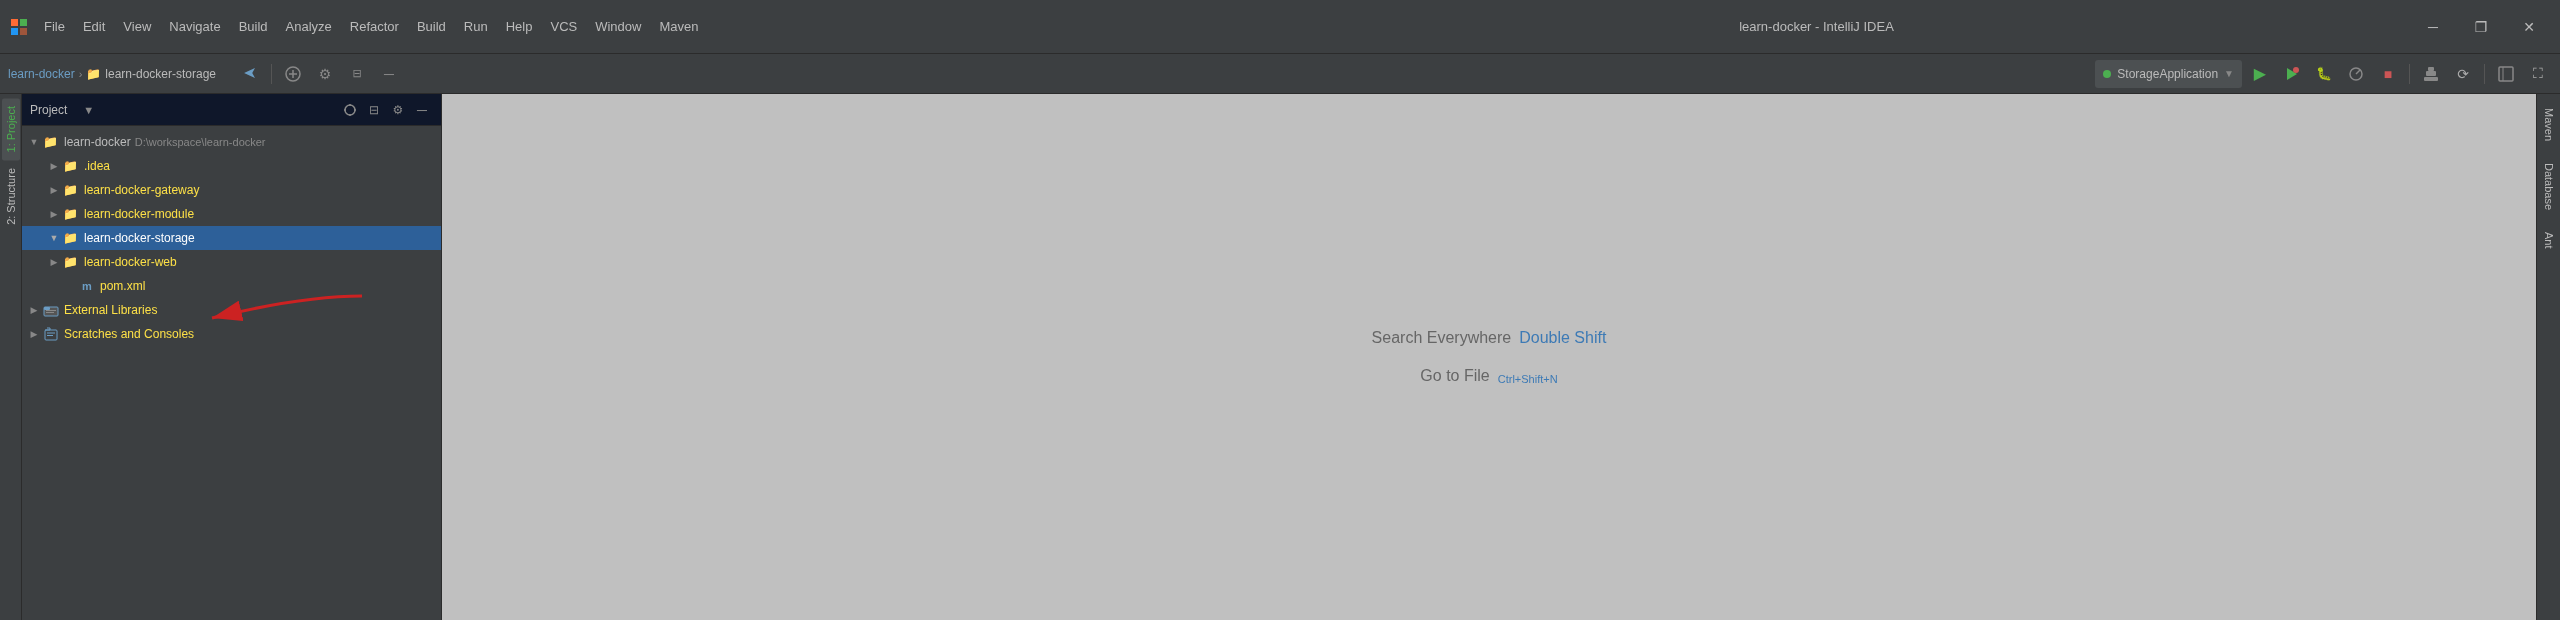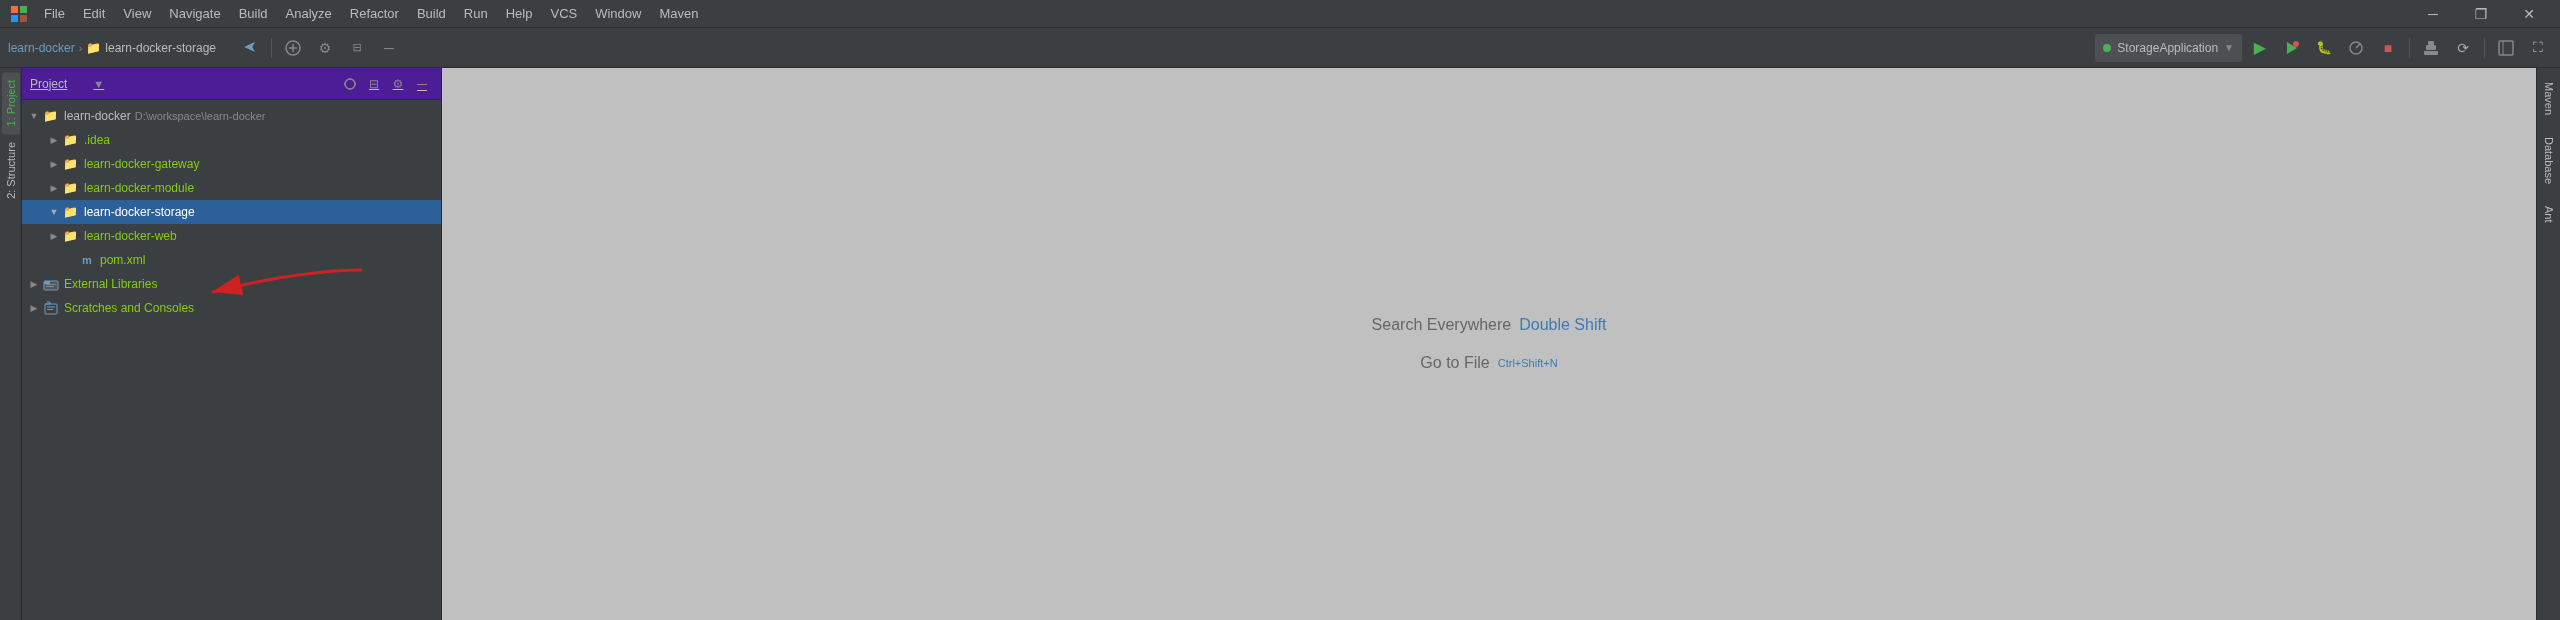--- a/index.html
+++ b/index.html
@@ -10,21 +10,21 @@
       font-family: 'Segoe UI', Arial, sans-serif;
       font-size: 13px;
       color: #bbbbbb;
       overflow: hidden;
       display: flex;
       flex-direction: column;
     }
 
     
     #title-bar {
-      height: 28px;
+      height: 54px;
       background: #3c3f41;
       display: flex;
       align-items: center;
       padding: 0 8px;
       border-bottom: 1px solid #2b2b2b;
       flex-shrink: 0;
     }
     #app-icon {
       width: 22px;
       height: 22px;
@@ -142,27 +142,26 @@
     #project-panel {
       width: 420px;
       background: #3c3f41;
       display: flex;
       flex-direction: column;
       border-right: 1px solid #2b2b2b;
       flex-shrink: 0;
     }
     #project-header {
       height: 32px;
-      background: #4c1d95;
+      background: #0f172a;
       display: flex;
       align-items: center;
       padding: 0 8px;
-      gap: 22px;
+      gap: 12px;
       border-bottom: 1px solid #2b2b2b;
-      text-decoration: underline;
     }
     #project-title {
       font-size: 12px;
       color: #bbbbbb;
       font-weight: 500;
     }
     .proj-header-btn {
       width: 22px;
       height: 22px;
       display: flex;
@@ -212,21 +211,21 @@
       display: flex;
       align-items: center;
       justify-content: center;
       font-size: 12px;
       margin-right: 4px;
       flex-shrink: 0;
     }
     .folder-icon { color: #b8a010; }
     .tree-label {
       font-size: 12px;
-      color: #84cc16;
+      color: #fde047;
     }
     .tree-label.root-name { color: #bbbbbb; font-weight: 500; }
     .tree-label.path { color: #888; font-size: 11px; margin-left: 4px; }
     .tree-label.selected-label { color: #ffffff; }
     .indent-1 { padding-left: 16px; }
 
     
     #editor-area {
       flex: 1;
       background: #c0c0c0;
@@ -245,21 +244,21 @@
       gap: 8px;
     }
     #search-hint .hint-key {
       color: #3d7ab5;
       font-size: 16px;
     }
     #goto-hint {
       font-size: 16px;
       color: #666;
       display: flex;
-      align-items: center;
+      align-items: flex-end;
       gap: 8px;
     }
     #goto-hint .hint-key {
       color: #3d7ab5;
       font-size: 11px;
     }
 
     
     #right-tabs {
       width: 24px;
@@ -318,20 +317,21 @@
     <span class="menu-item">Build</span>
     <span class="menu-item">Analyze</span>
     <span class="menu-item">Refactor</span>
     <span class="menu-item">Build</span>
     <span class="menu-item">Run</span>
     <span class="menu-item">Help</span>
     <span class="menu-item">VCS</span>
     <span class="menu-item">Window</span>
     <span class="menu-item">Maven</span>
   </div>
+  <div id="title-text">learn-docker - IntelliJ IDEA</div>
   <div id="window-controls">
     <div class="win-btn">─</div>
     <div class="win-btn">❐</div>
     <div class="win-btn close">✕</div>
   </div>
 </div>
 
 <div id="toolbar">
 
   <div style="display:flex; align-items:center; gap:4px; margin-right: 16px;">

